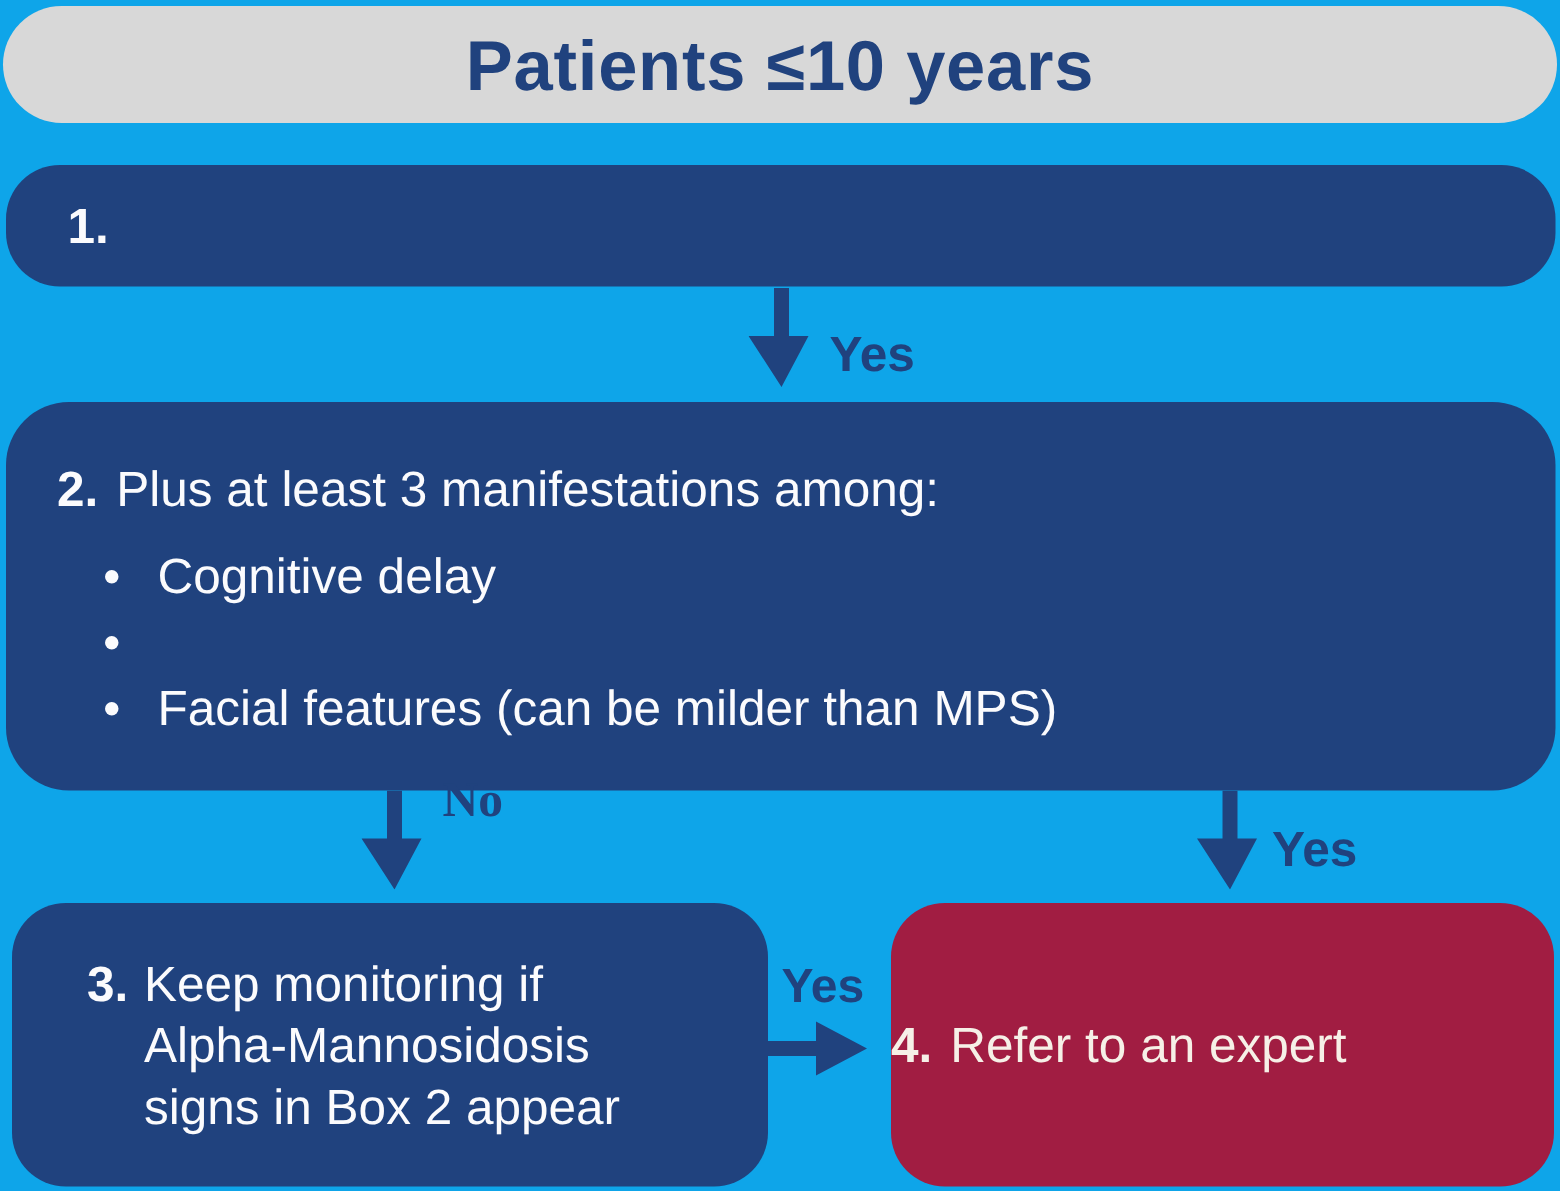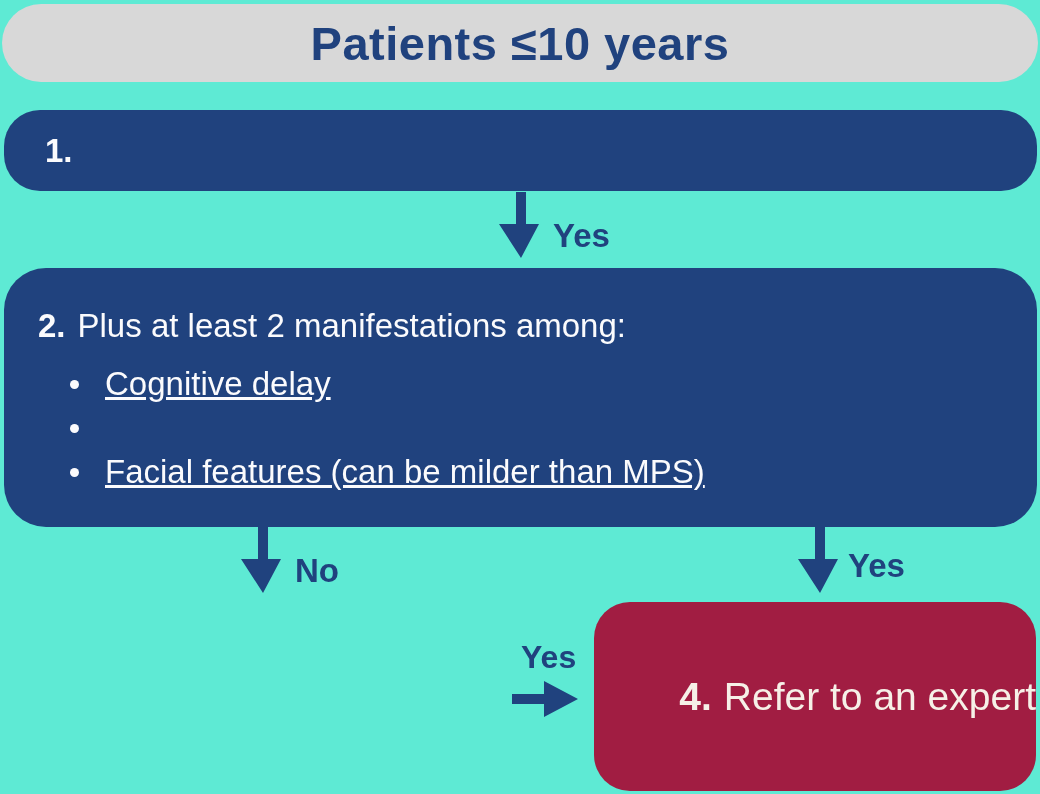--- a/index.html
+++ b/index.html
@@ -1,19 +1,19 @@
 <!DOCTYPE html>
 <html><head>
 <meta charset="utf-8">
 <style>
   html,body{margin:0;padding:0;background:#ffffff;}
   .canvas{
     position:relative;
     width:1040px;height:794px;
-    background:#5eead4;
+    background:#0ea5e9;
     font-family:"Liberation Sans", sans-serif;
     overflow:hidden;
   }
   
   .banner{
     position:absolute;left:2px;top:4px;width:1036px;height:78px;
     background:#d8d8d8;border-radius:40px;
     display:flex;align-items:center;justify-content:center;
   }
   .banner .title{
@@ -32,38 +32,38 @@
   .num{font-weight:bold;}
   .gap12{display:inline-block;width:12px;}
   .box2{
     left:4px;top:268px;width:1033px;height:259px;border-radius:42px;
     padding:38px 30px 0 34px;font-size:33px;
   }
   .box2-head{display:flex;align-items:baseline;line-height:40px;}
   .box2-head .num{margin-right:12px;}
   .bullets{margin-top:16px;}
   .bullet{
-    display:flex;align-items:center;height:44px;padding-left:32px;text-decoration:underline;
+    display:flex;align-items:center;height:44px;padding-left:32px;
   }
   .dot{
     width:9px;height:9px;border-radius:50%;background:#fbfbfd;
     margin-right:26px;flex:0 0 auto;
   }
   .box3{
     left:8px;top:602px;width:504px;height:189px;border-radius:36px;
     display:flex;flex-direction:column;justify-content:center;
     padding-left:50px;font-size:33px;line-height:41px;
   }
   .box3 .l1 .num{display:inline-block;width:38px;}
   .box3 .li{padding-left:38px;}
   .box4{
     left:594px;top:602px;width:442px;height:189px;border-radius:36px;
     background:#a11d42;color:#f6f0e7;
-    display:flex;flex-direction:column;justify-content:center;align-items:flex-end;
-    font-size:39px;line-height:44px;text-align:center;
+    display:flex;flex-direction:column;justify-content:center;align-items:flex-start;
+    font-size:33px;line-height:44px;text-align:center;
   }
   .box4 .l1 .num{margin-right:12px;}
   
   .connector{position:absolute;}
   .connector svg{display:block;}
   .arrow-fill{fill:#20427e;}
   .clabel{
     position:absolute;color:#20427e;font-weight:bold;font-size:33px;line-height:33px;
     white-space:nowrap;
   }
@@ -85,21 +85,21 @@
   <div class="connector" style="left:499px;top:192px;">
     <svg width="44" height="66" viewBox="0 0 44 66">
       <path class="arrow-fill" d="M17 0 h10 v32 h13 L22 66 0 32 h17 z"></path>
     </svg>
   </div>
   <span class="clabel" style="left:553px;top:219px;">Yes</span>
 
   <div class="fbox box2">
     <div class="box2-head">
       <span class="num">2.</span>
-      <span>Plus at least 2 manifestations among:</span>
+      <span>Plus at least 3 manifestations among:</span>
     </div>
     <div class="bullets">
       <div class="bullet">
         <span class="dot"></span>
         <span>Cognitive delay</span>
       </div>
       <div class="bullet">
         <span class="dot"></span>
       </div>
       <div class="bullet">
@@ -107,29 +107,36 @@
         <span>Facial features (can be milder than MPS)</span>
       </div>
     </div>
   </div>
 
   <div class="connector" style="left:241px;top:527px;">
     <svg width="44" height="66" viewBox="0 0 44 66">
       <path class="arrow-fill" d="M17 0 h10 v32 h13 L22 66 0 32 h17 z"></path>
     </svg>
   </div>
-  <span class="clabel" style="left:295px;top:554px;">No</span>
+  <span class="clabel" style="left:295px;top:518px;font-family:Liberation Serif, serif;">No</span>
 
   <div class="connector" style="left:798px;top:527px;">
     <svg width="44" height="66" viewBox="0 0 44 66">
       <path class="arrow-fill" d="M17 0 h10 v32 h13 L22 66 0 32 h17 z"></path>
     </svg>
   </div>
   <span class="clabel" style="left:848px;top:549px;">Yes</span>
 
+  <div class="fbox box3">
+    <div class="l1">
+      <span class="num">3.</span><span>Keep monitoring if</span>
+    </div>
+    <div class="li">Alpha-Mannosidosis</div>
+    <div class="li">signs in Box 2 appear</div>
+  </div>
 
   <div class="connector" style="left:512px;top:677px;">
     <svg width="66" height="44" viewBox="0 0 66 44">
       <path class="arrow-fill" d="M0 17 h32 V4 l34 18 -34 18 V27 H0 z"></path>
     </svg>
   </div>
   <span class="clabel" style="left:521px;top:641px;font-size:32px;">Yes</span>
 
   <div class="box4 fbox">
     <div class="l1">

